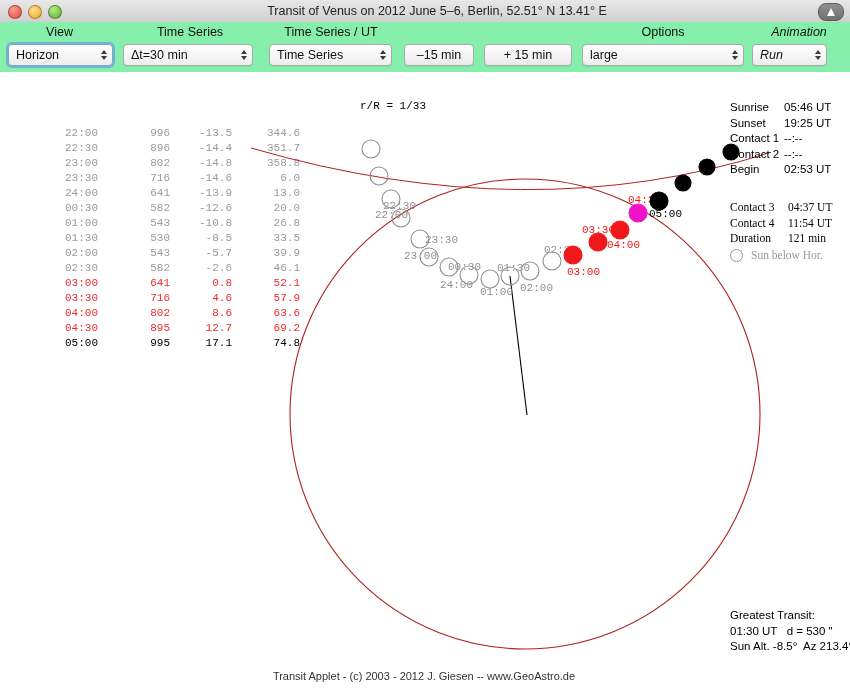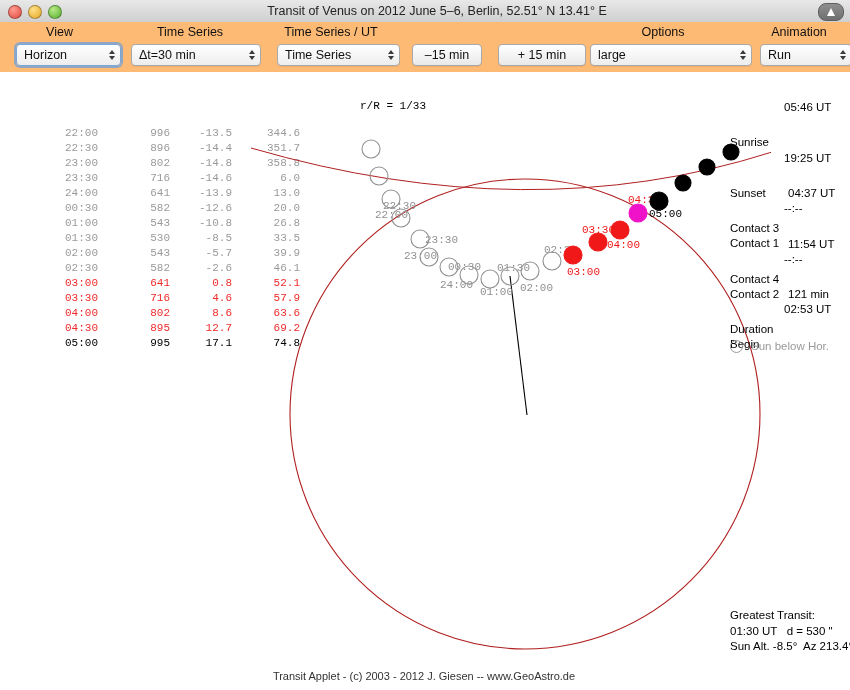--- a/index.html
+++ b/index.html
@@ -29,27 +29,27 @@
   }
   .tb-right{
     position:absolute;right:6px;top:3px;width:24px;height:16px;border-radius:8px;
     background:linear-gradient(#8f8f8f,#6f6f6f);
     border:1px solid #5e5e5e;
     display:flex;align-items:center;justify-content:center;
   }
   .tri{width:0;height:0;border-left:4px solid transparent;border-right:4px solid transparent;border-bottom:8px solid #fff;}
 
   
-  .toolbar{position:absolute;left:0;top:22px;width:850px;height:50px;background:#fdba74;}
+  .toolbar{position:absolute;left:0;top:22px;width:850px;height:50px;background:#86efac;}
   .grp{position:absolute;top:0;}
   .grp-label{
     font-size:12.5px;color:#101010;text-align:center;width:100%;
     height:20px;line-height:20px;
   }
-  .ctl-row{position:absolute;top:22px;margin-left:8px;}
+  .ctl-row{position:absolute;top:22px;}
 
   .popup{
     height:22px;border:1px solid #a9a9a9;border-radius:4px;
     background:linear-gradient(#ffffff,#ededed);
     font-size:12.5px;color:#111;
     display:flex;align-items:center;
     padding:0 18px 0 7px;position:relative;
     box-sizing:border-box;
     box-shadow:0 1px 0 rgba(0,0,0,.06);
   }
@@ -95,26 +95,26 @@
   .c-az{width:68px;}
   .spacer td{height:8px;line-height:8px;}
 
   
   .plot{position:absolute;left:0;top:80px;width:850px;height:600px;}
   .plot svg{display:block;}
 
   
   .info{position:absolute;font-size:11.5px;color:#000;}
   .info .row{display:flex;line-height:15.5px;white-space:pre;}
-  .info .k{display:inline-block;margin-top:35px;}
+  .info .k{display:inline-block;}
   .info .v{display:inline-block;}
   #info-top{left:730px;top:100px;}
   #info-top .row .k{width:54px;}
   #info-top .row .v{width:62px;text-align:left;}
-  #info-mid{left:730px;top:186px;}
+  #info-mid{left:730px;top:200px;font-family:Liberation Serif, serif;}
   #info-mid .row .k{width:58px;}
   #info-mid .row .v{width:62px;}
   .belowhor{display:flex;align-items:center;gap:8px;margin-top:2px;color:#9a9a9a;}
   .belowhor .circ{width:11px;height:11px;border-radius:50%;border:1px solid #9a9a9a;display:inline-block;}
   #info-bot{left:730px;top:608px;}
   #info-bot .line{line-height:15.5px;white-space:pre;}
   .footer{
     position:absolute;left:0;top:670px;width:848px;text-align:center;
     font-size:11px;color:#333;
   }
@@ -178,44 +178,44 @@
     </div>
 
     <div class="grp" style="left:404px;width:70px;">
       <div class="ctl-row" style="left:0;width:70px;">
         <div class="btn" style="width:70px;">
           <span>–15 min</span>
         </div>
       </div>
     </div>
     <div class="grp" style="left:484px;width:88px;">
-      <div class="ctl-row" style="left:6px;width:88px;border-radius:9px;">
+      <div class="ctl-row" style="left:0;width:88px;border-radius:9px;">
         <div class="btn" style="width:88px;">
           <span>+ 15 min</span>
         </div>
       </div>
     </div>
 
     <div class="grp" style="left:582px;width:162px;">
       <div class="grp-label">Options</div>
       <div class="ctl-row" style="left:0px;width:162px;border-radius:10px;">
         <div class="popup" style="width:162px;">
           <span>large</span>
           <span class="arrows">
               <i class="up"></i>
               <i class="dn"></i>
             </span>
         </div>
       </div>
     </div>
 
-    <div class="grp" style="left:752px;width:94px;">
+    <div class="grp" style="left:752px;width:94px;font-style:italic;">
       <div class="grp-label">Animation</div>
       <div class="ctl-row" style="left:0px;width:92px;">
-        <div class="popup" style="width:92px;text-align:right;">
+        <div class="popup" style="width:75px;text-align:right;">
           <span>Run</span>
           <span class="arrows">
               <i class="up"></i>
               <i class="dn"></i>
             </span>
         </div>
       </div>
     </div>
   </div>
 

